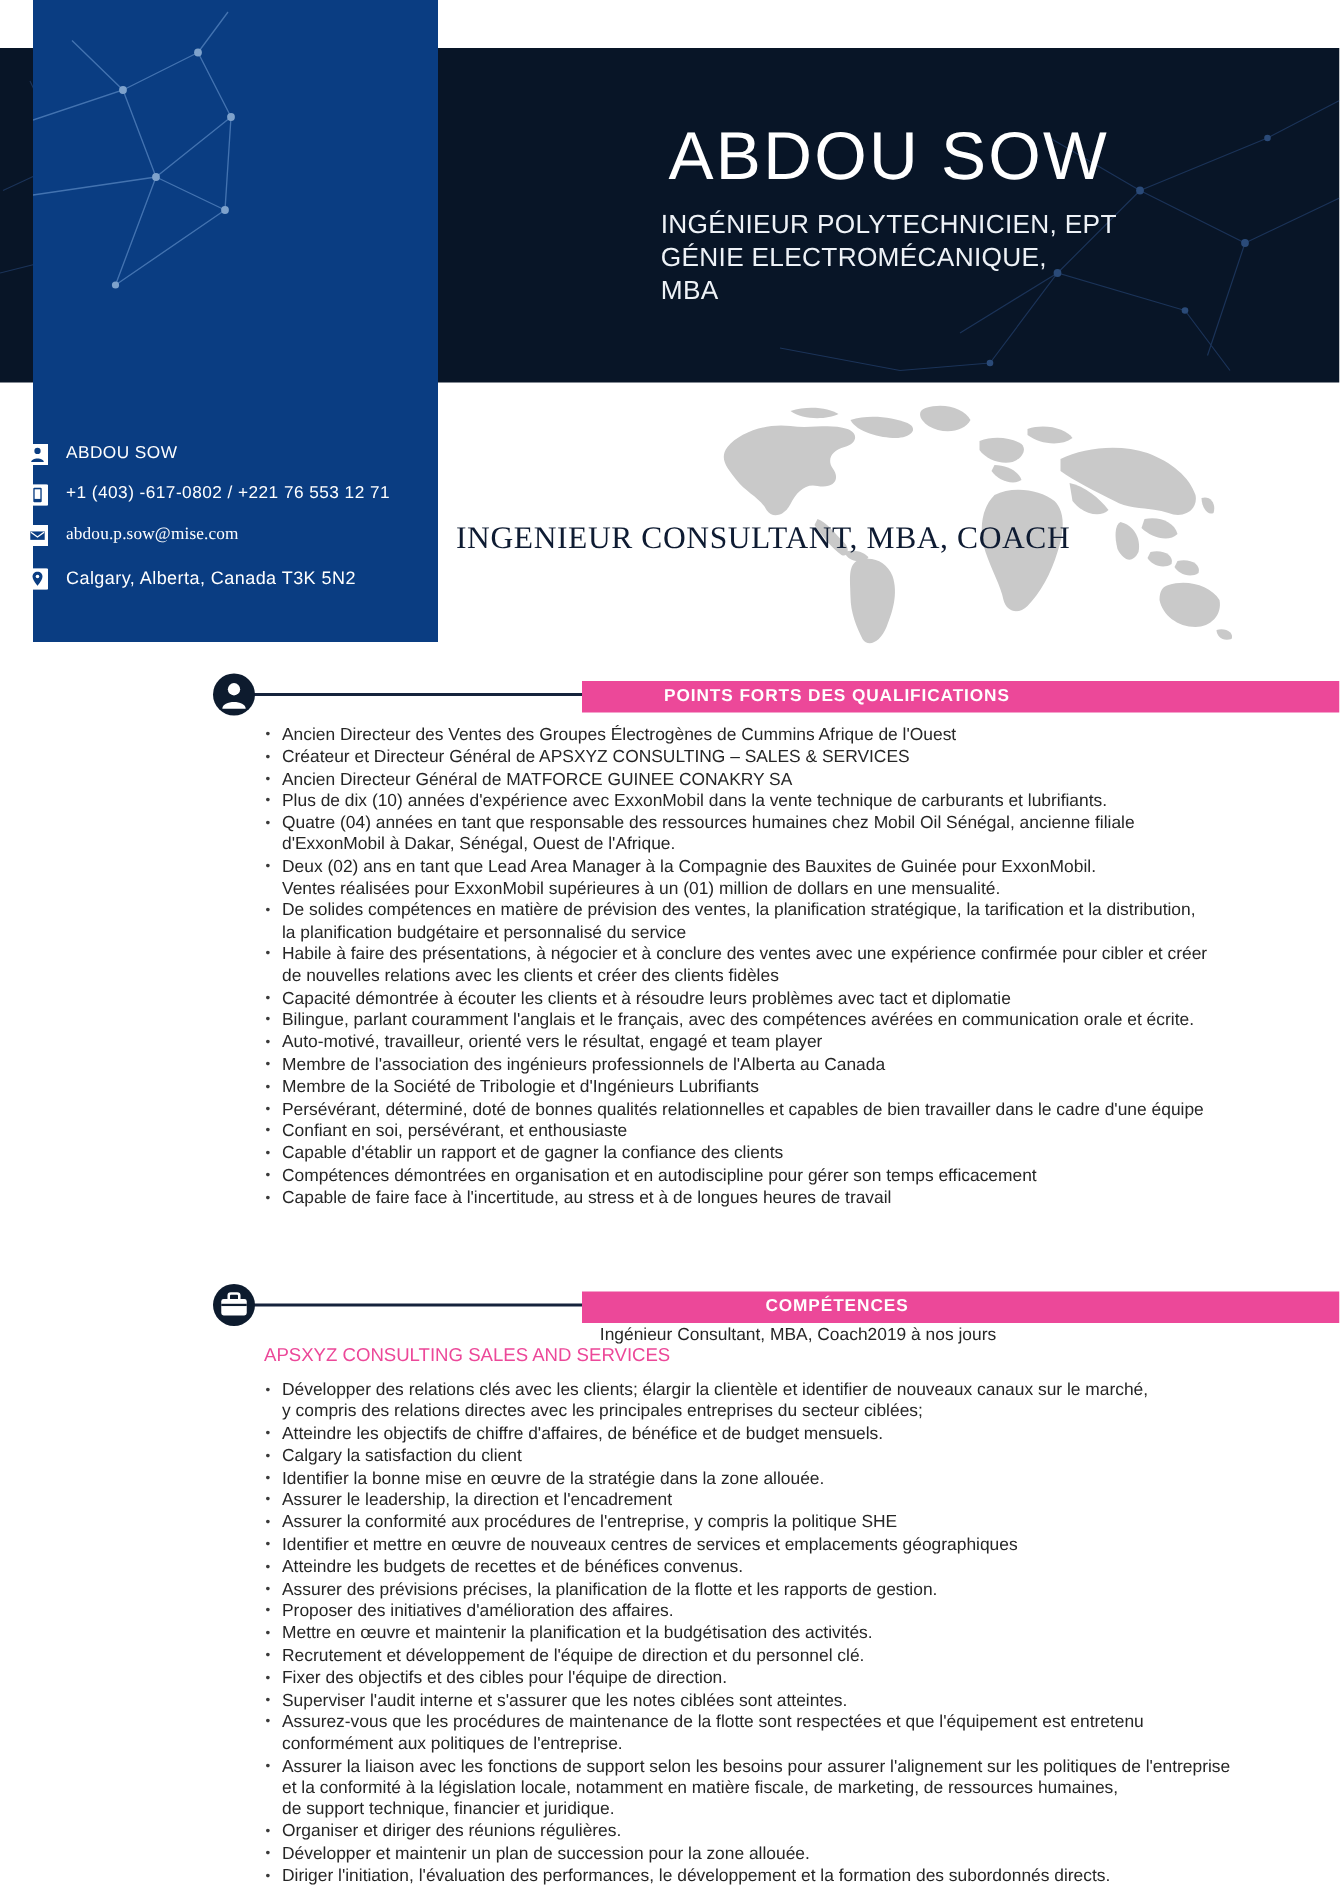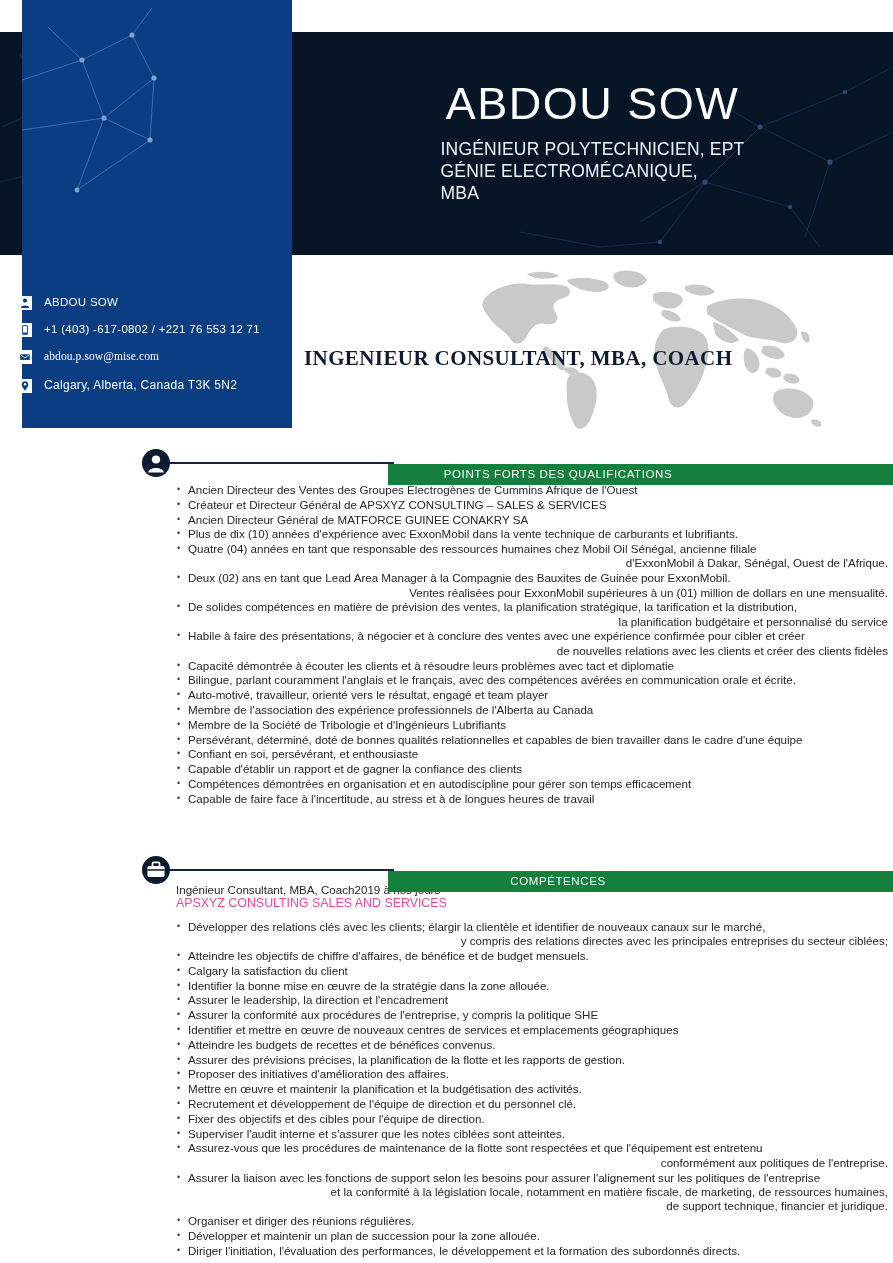--- a/index.html
+++ b/index.html
@@ -136,21 +136,21 @@
     top: 4px;
     width: 360px;
     height: 172px;
     opacity: 1;
   }
   .role-line {
     position: absolute;
     left: 12px;
     top: 88px;
     font-family: "Liberation Serif", serif;
-    font-weight: bold;
+    font-weight: normal;
     font-size: 21px;
     color: #0e1b32;
     letter-spacing: 0.4px;
     white-space: nowrap;
     z-index: 3;
   }
 
   
   .section {
     position: absolute;
@@ -174,25 +174,26 @@
     left: 168px;
     top: 14px;
     width: 226px;
     height: 2px;
     background: #16233c;
     z-index: 1;
   }
   .sec-bar {
     position: absolute;
     left: 388px;
-    top: 16px;
+    top: 6px;
     width: 505px;
     height: 21px;
-    background: #15803d;
+    background: #ec4899;
     z-index: 2;
+    font-weight: bold;
   }
   .sec-bar span {
     display: block;
     color: #ffffff;
     font-size: 11.5px;
     letter-spacing: 0.6px;
     line-height: 21px;
     text-align: center;
     width: 340px;
   }
@@ -217,32 +218,31 @@
     content: "\2022";
     position: absolute;
     left: 1px;
     top: -1px;
     font-size: 9px;
     color: #3a3a3a;
   }
   .bullets li .cont {
     display: block;
     padding-left: 0px;
-    text-align: right;
   }
 
   
   .job-head {
     position: absolute;
     left: 176px;
     width: 712px;
   }
   .job-row {
     display: flex;
-    justify-content: flex-start;
+    justify-content: center;
     align-items: baseline;
   }
   .job-title {
     font-size: 11.6px;
     color: #262626;
     line-height: 14px;
   }
   .job-date {
     font-size: 11.6px;
     color: #262626;
@@ -412,21 +412,21 @@
     <li><span>Créateur et Directeur Général de APSXYZ CONSULTING – SALES &amp; SERVICES</span></li>
     <li><span>Ancien Directeur Général de MATFORCE GUINEE CONAKRY SA</span></li>
     <li><span>Plus de dix (10) années d'expérience avec ExxonMobil dans la vente technique de carburants et lubrifiants.</span></li>
     <li><span>Quatre (04) années en tant que responsable des ressources humaines chez Mobil Oil Sénégal, ancienne filiale</span><span class="cont">d'ExxonMobil à Dakar, Sénégal, Ouest de l'Afrique.</span></li>
     <li><span>Deux (02) ans en tant que Lead Area Manager à la Compagnie des Bauxites de Guinée pour ExxonMobil.</span><span class="cont">Ventes réalisées pour ExxonMobil supérieures à un (01) million de dollars en une mensualité.</span></li>
     <li><span>De solides compétences en matière de prévision des ventes, la planification stratégique, la tarification et la distribution,</span><span class="cont">la planification budgétaire et personnalisé du service</span></li>
     <li><span>Habile à faire des présentations, à négocier et à conclure des ventes avec une expérience confirmée pour cibler et créer</span><span class="cont">de nouvelles relations avec les clients et créer des clients fidèles</span></li>
     <li><span>Capacité démontrée à écouter les clients et à résoudre leurs problèmes avec tact et diplomatie</span></li>
     <li><span>Bilingue, parlant couramment l'anglais et le français, avec des compétences avérées en communication orale et écrite.</span></li>
     <li><span>Auto-motivé, travailleur, orienté vers le résultat, engagé et team player</span></li>
-    <li><span>Membre de l'association des expérience professionnels de l'Alberta au Canada</span></li>
+    <li><span>Membre de l'association des ingénieurs professionnels de l'Alberta au Canada</span></li>
     <li><span>Membre de la Société de Tribologie et d'Ingénieurs Lubrifiants</span></li>
     <li><span>Persévérant, déterminé, doté de bonnes qualités relationnelles et capables de bien travailler dans le cadre d'une équipe</span></li>
     <li><span>Confiant en soi, persévérant, et enthousiaste</span></li>
     <li><span>Capable d'établir un rapport et de gagner la confiance des clients</span></li>
     <li><span>Compétences démontrées en organisation et en autodiscipline pour gérer son temps efficacement</span></li>
     <li><span>Capable de faire face à l'incertitude, au stress et à de longues heures de travail</span></li>
   </ul>
 </div>
 
 <div class="section" style="top:855px;">

